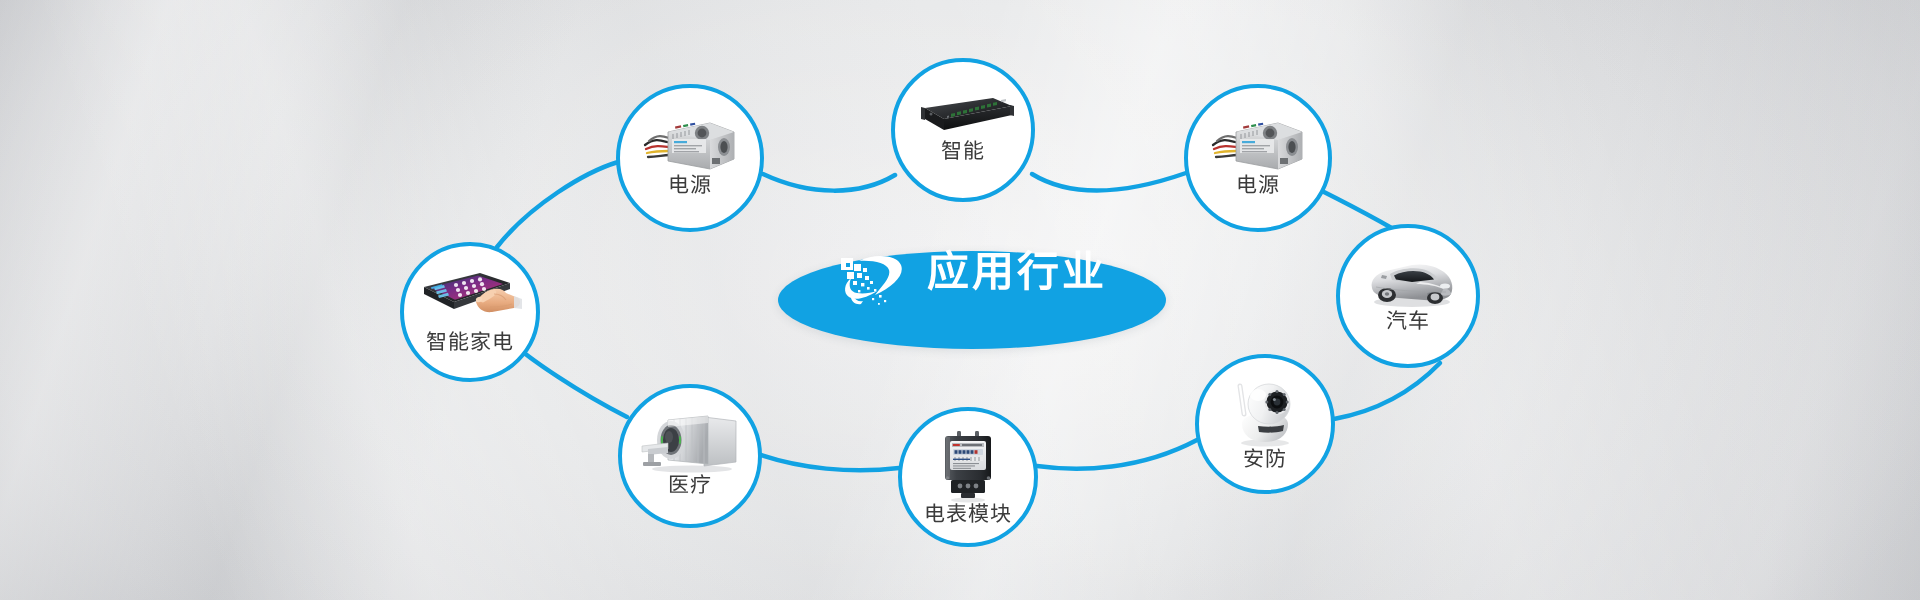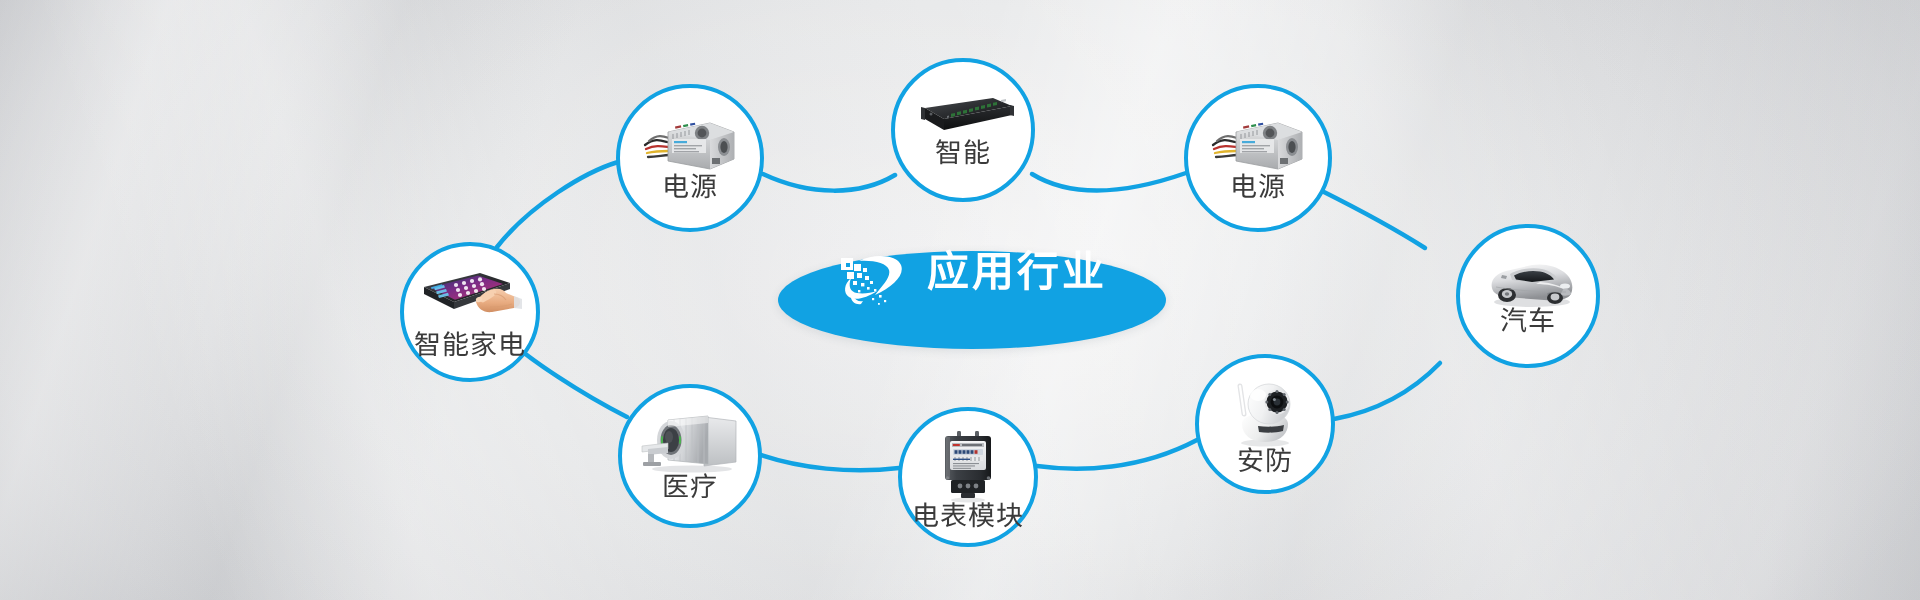--- a/index.html
+++ b/index.html
@@ -94,21 +94,21 @@
   .node-art {
     position: relative;
     width: 100%;
     flex: 0 0 auto;
     display: flex;
     align-items: center;
     justify-content: center;
     pointer-events: none;
   }
   .node-label {
-    font-size: 27px;
+    font-size: 21px;
     line-height: 1;
     color: #3b3b3b;
     letter-spacing: 1px;
     white-space: nowrap;
   }
 
   
   #badge {
     position: absolute;
     left: 778px;
@@ -319,21 +319,21 @@
         <g>
           <rect x="33" y="12.5" width="6" height="2.2" fill="#a23a3a" transform="rotate(-11 33 12.5)"></rect>
           <rect x="41" y="11" width="5" height="2.2" fill="#2f8f4e" transform="rotate(-11 41 11)"></rect>
           <rect x="48" y="9.6" width="5" height="2.2" fill="#3050a0" transform="rotate(-11 48 9.6)"></rect>
         </g>
       </svg>
     </div>
     <div class="node-label">电源</div>
   </div>
 
-  <div class="node" style="left:1456px; top:224px; width:144px; height:144px; padding-top:26px;font-family:Liberation Mono, monospace;">
+  <div class="node" style="left:1336px; top:224px; width:144px; height:144px; padding-top:26px;">
     <div class="node-art art" style="height:56px;">
       <svg width="104" height="56" viewBox="0 0 104 56">
         <defs>
           <linearGradient id="carBody" x1="0" y1="0" x2="0.3" y2="1">
             <stop offset="0" stop-color="#fdfdfd"></stop>
               <stop offset="0.45" stop-color="#dcdde0"></stop>
             <stop offset="0.8" stop-color="#a9abaf"></stop>
               <stop offset="1" stop-color="#8e9094"></stop>
           </linearGradient>
           <linearGradient id="carGlass" x1="0" y1="0" x2="0" y2="1">
@@ -540,21 +540,21 @@
 
         <rect x="10" y="42" width="6" height="9" fill="#b4b7bb"></rect>
         <rect x="5" y="50" width="18" height="4" rx="1" fill="#9da0a4"></rect>
 
         <path d="M30,8 L70,4 L70,11 L30,15 Z" fill="#ffffff" opacity="0.5"></path>
       </svg>
     </div>
     <div class="node-label">医疗</div>
   </div>
 
-  <div class="node" style="left:400px; top:242px; width:140px; height:140px; padding-top:22px;">
+  <div class="node" style="left:400px; top:242px; width:140px; height:140px; padding-top:22px;font-family:Liberation Serif, serif;">
     <div class="node-art art" style="height:64px;">
       <svg width="104" height="64" viewBox="0 0 104 64">
         <defs>
           <linearGradient id="tabFrame" x1="0" y1="0" x2="1" y2="1">
             <stop offset="0" stop-color="#4a4d51"></stop>
               <stop offset="0.5" stop-color="#2a2c2f"></stop>
               <stop offset="1" stop-color="#17181a"></stop>
           </linearGradient>
           <linearGradient id="tabScreen" x1="0" y1="0" x2="1" y2="1">
             <stop offset="0" stop-color="#1e3a6d"></stop>

